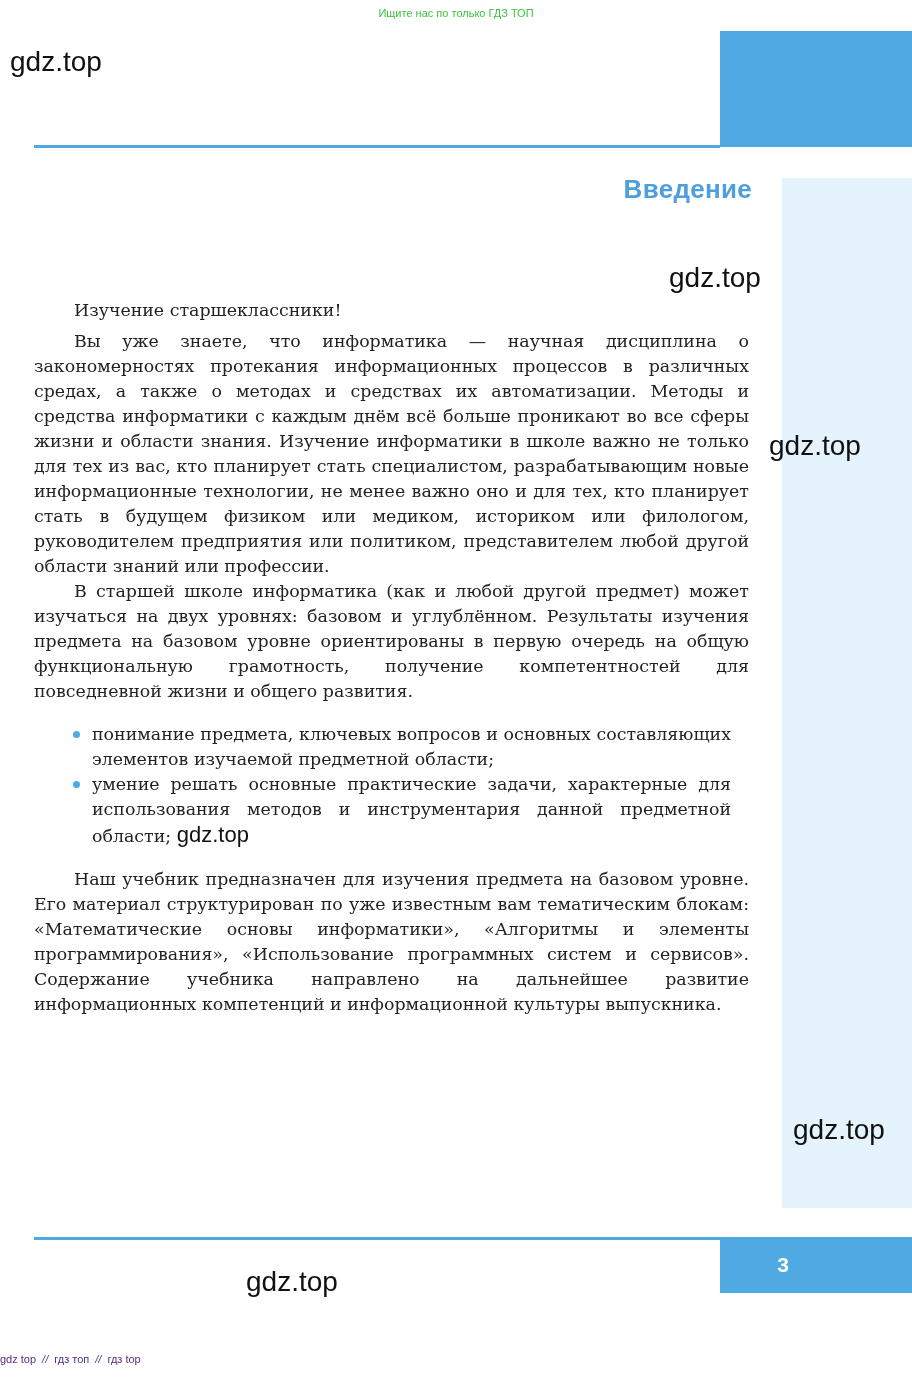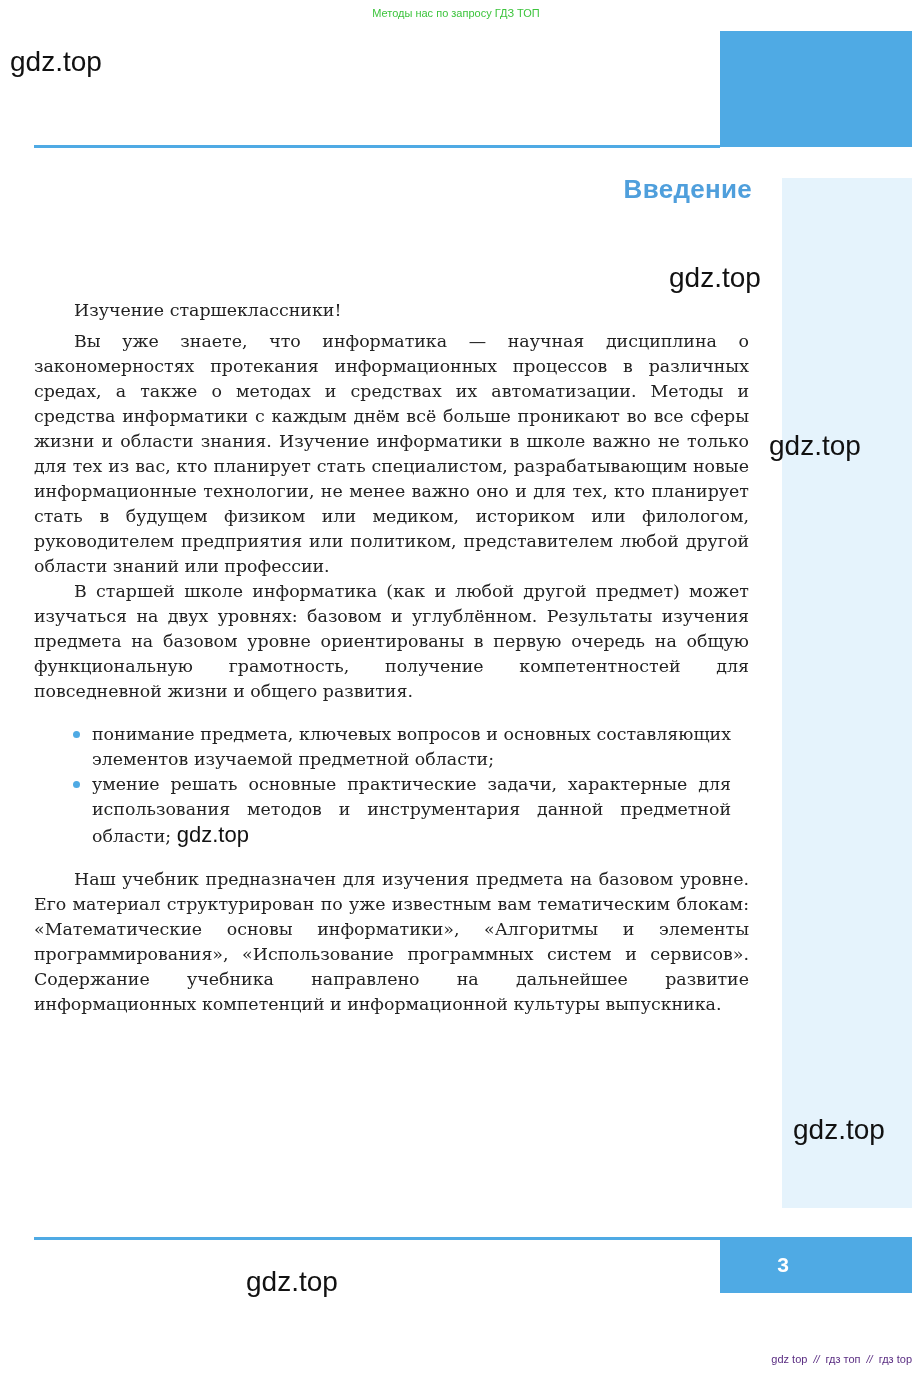--- a/index.html
+++ b/index.html
@@ -13,27 +13,27 @@
   .content { position:absolute; left:34px; top:298px; width:715px; font-family:"DejaVu Serif", serif; font-size:17.4px; line-height:25px; color:#222; text-align:justify; }
   .content p { margin:0; text-indent:40px; }
   .content p.greeting { margin-bottom:6px; text-align:left; }
   .content p.noindent { text-indent:0; }
   .content ul { list-style:none; margin:18px; padding:0 0 0 40px; }
   .content li { position:relative; }
   .bullet { position:absolute; left:-19px; top:9px; width:7px; height:7px; border-radius:50%; background:#4faae4; }
   .footer-rule { position:absolute; left:34px; top:1237px; width:878px; height:3px; background:#4faae4; }
   .page-num-box { position:absolute; left:720px; top:1240px; width:192px; height:53px; background:#4faae4; }
   .page-num { position:absolute; left:0; right:0; top:13px; text-align:center; padding-right:66px; font-family:"Liberation Sans", sans-serif; font-weight:bold; font-size:21px; color:#ffffff; }
-  .bottom-links { position:absolute; top:1353px; left:0; width:912px; text-align:right; font-family:"Liberation Sans", sans-serif; font-size:11px; color:#5a2d82; }
+  .bottom-links { position:absolute; top:1353px; left:0; width:912px; text-align:left; font-family:"Liberation Sans", sans-serif; font-size:11px; color:#5a2d82; }
   .bottom-links .sep { margin:0 6px; font-style:italic; }
 </style>
 </head>
 <body>
 
-<div class="top-banner">Методы нас по запросу ГДЗ ТОП</div>
+<div class="top-banner">Ищите нас по только ГДЗ ТОП</div>
 
 <div class="corner-block-top"></div>
 <div class="header-rule"></div>
 <div class="side-panel"></div>
 
 <div class="section-title">Введение</div>
 
 <div class="wm" style="left:10px; top:46px;">gdz.top</div>
 <div class="wm" style="left:669px; top:262px;">gdz.top</div>
 <div class="wm" style="left:769px; top:430px;">gdz.top</div>

